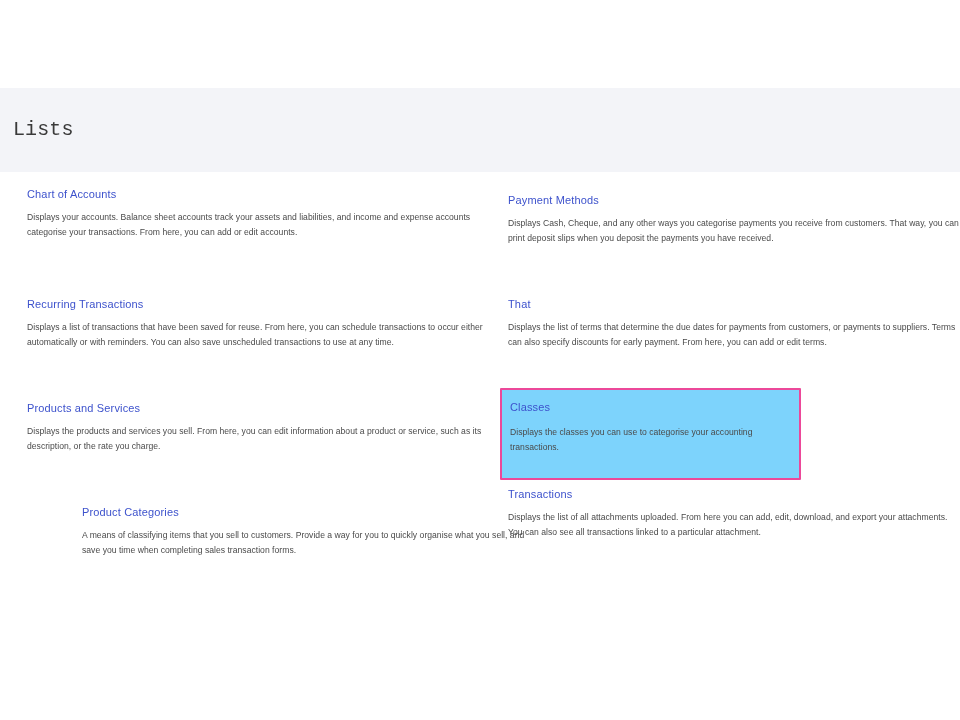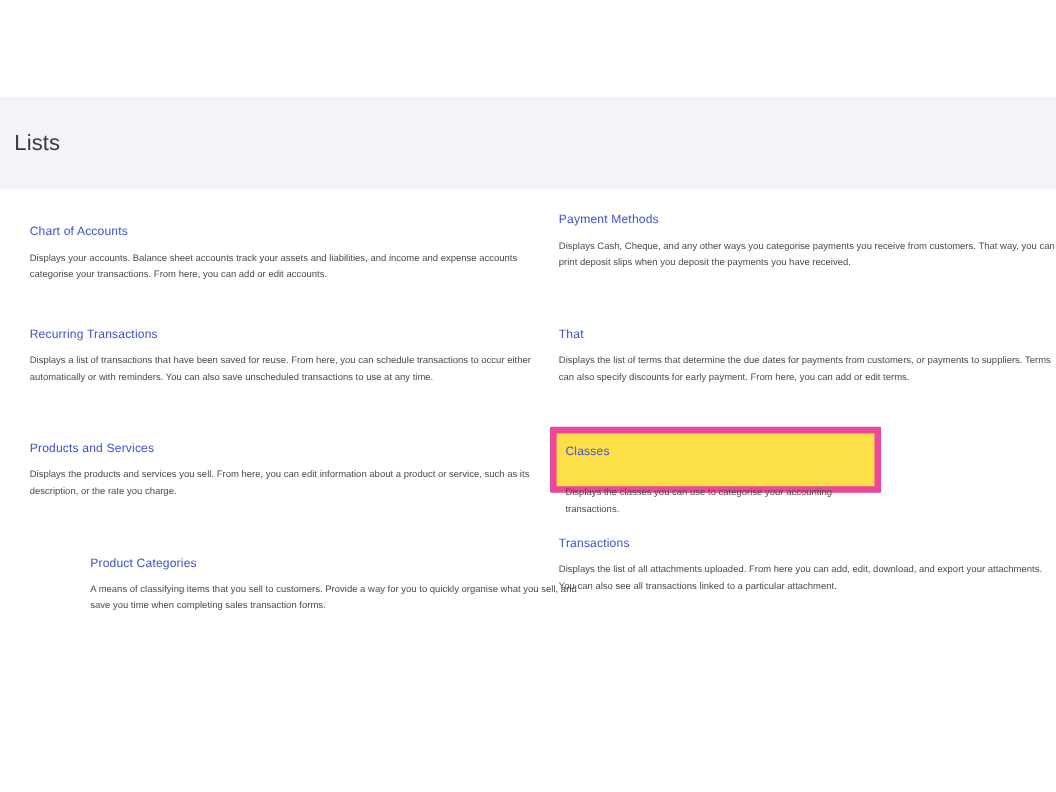--- a/index.html
+++ b/index.html
@@ -33,20 +33,21 @@
   }
 
   
   .page-header {
     position: absolute;
     left: 0; top: 88px;
     width: 960px;
     height: 84px;
     background: #f3f4f8;
     box-sizing: border-box;
+    font-family: Liberation Mono, monospace;
   }
   .page-title {
     position: absolute;
     left: 13px;
     top: 31px;
     font-size: 20px;
     line-height: 22px;
     font-weight: 400;
     color: #3a3a3a;
     letter-spacing: 0.1px;
@@ -99,31 +100,31 @@
     font-weight: 400;
     letter-spacing: 0.02px;
   }
 
   
   .highlight-box {
     position: absolute;
     left: 500px;
     top: 388px;
     width: 301px;
-    height: 60px;
-    border: 6px solid #ec4899;
-    background: #fde047;
+    height: 92px;
+    border: 2px solid #ec4899;
+    background: #7dd3fc;
     box-sizing: border-box;
     border-radius: 1px;
   }
   .highlight-box .entry-link { position: absolute; left: 8px; top: 11px; }
-  .highlight-box .entry-desc { position: absolute; left: 8px; top: 35px; width: 278px; margin-top: 11px; }
+  .highlight-box .entry-desc { position: absolute; left: 8px; top: 35px; width: 278px; margin-top: 0; }
 
   
-  #e-chart-of-accounts   { top: 30px;  }
+  #e-chart-of-accounts   { top: 13px;  }
   #e-payment-methods     { top: 19px;  }
   #e-recurring           { top: 123px; }
   #e-terms               { top: 123px; }
   #e-products            { top: 227px; }
   #e-attachments         { top: 313px; }
   #e-product-categories  { top: 331px; left: 45px; width: 455px; margin-left: 10px; }
 </style>
 </head>
 <body>
 

